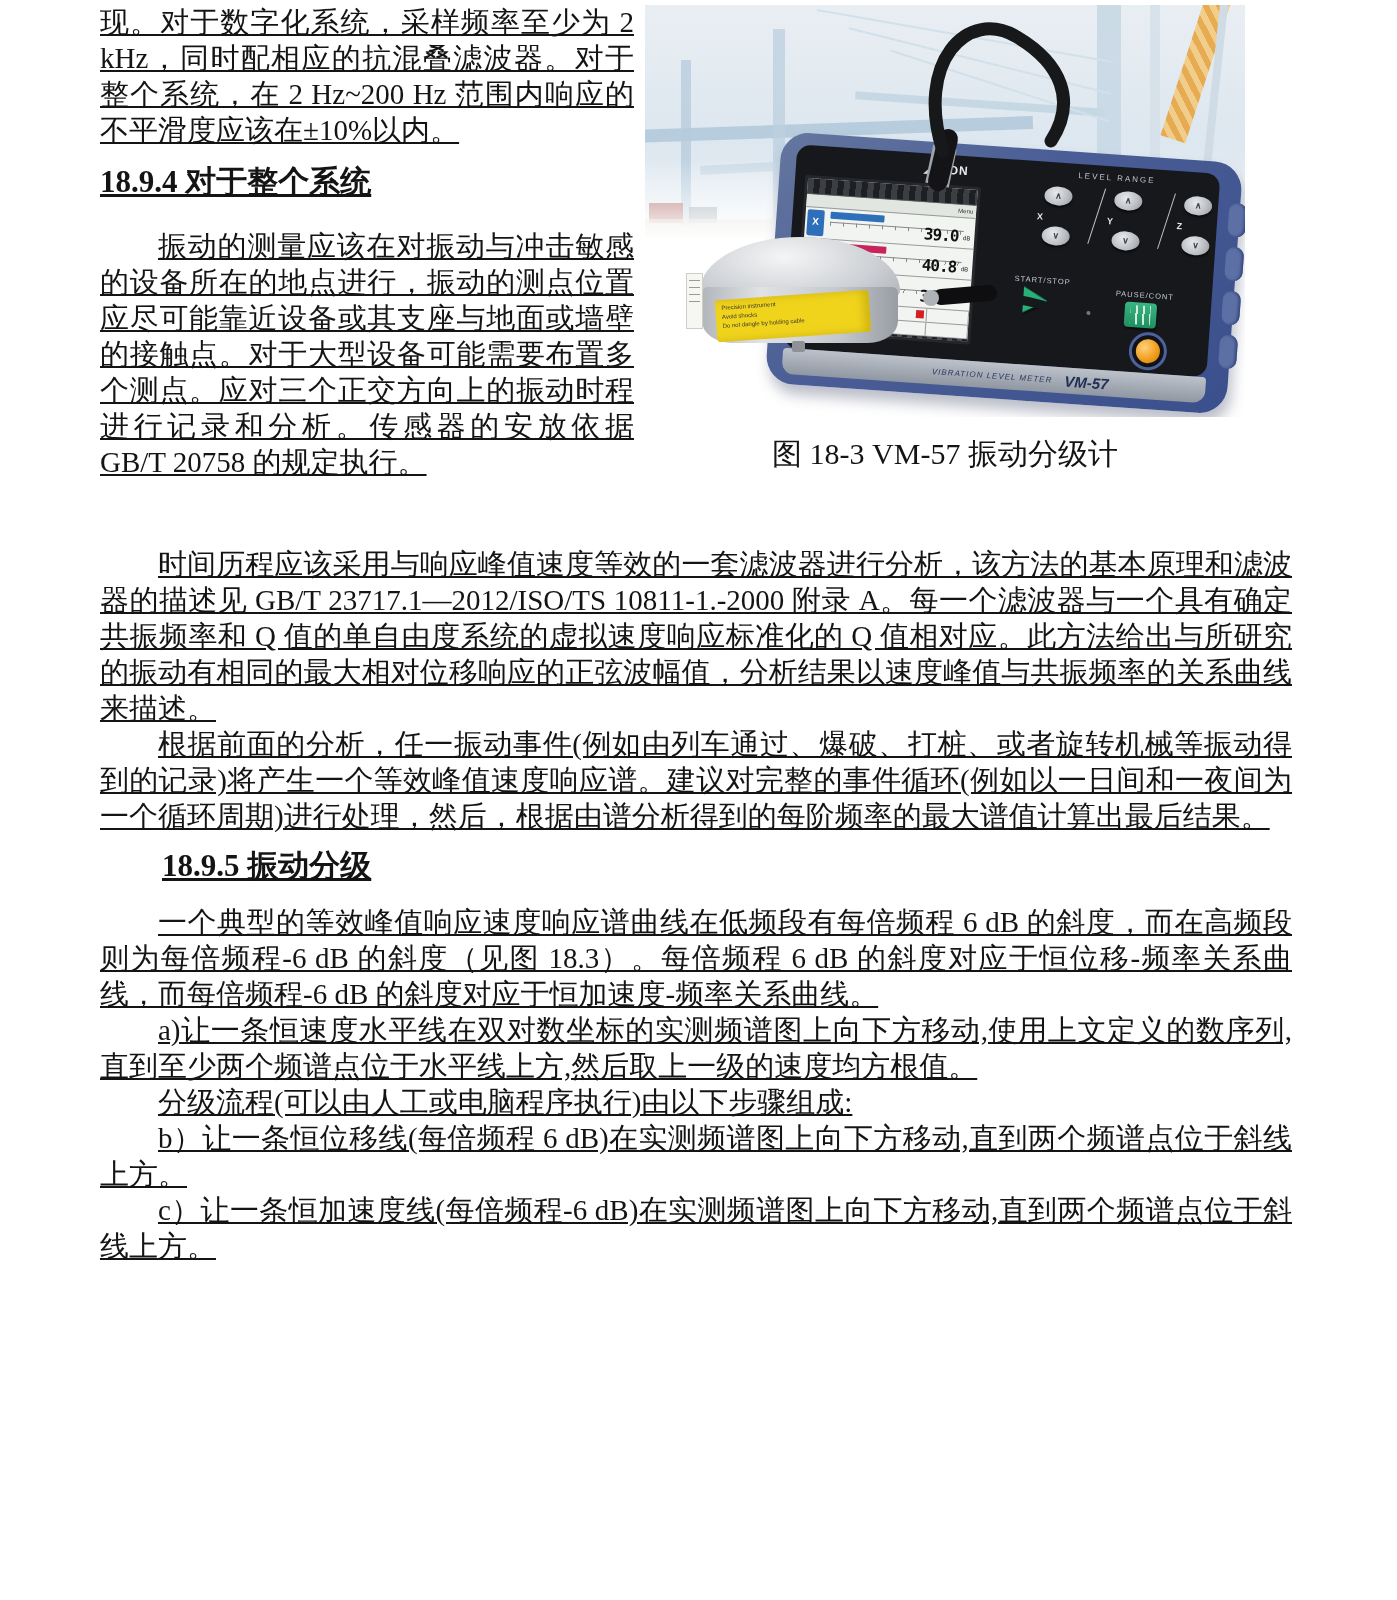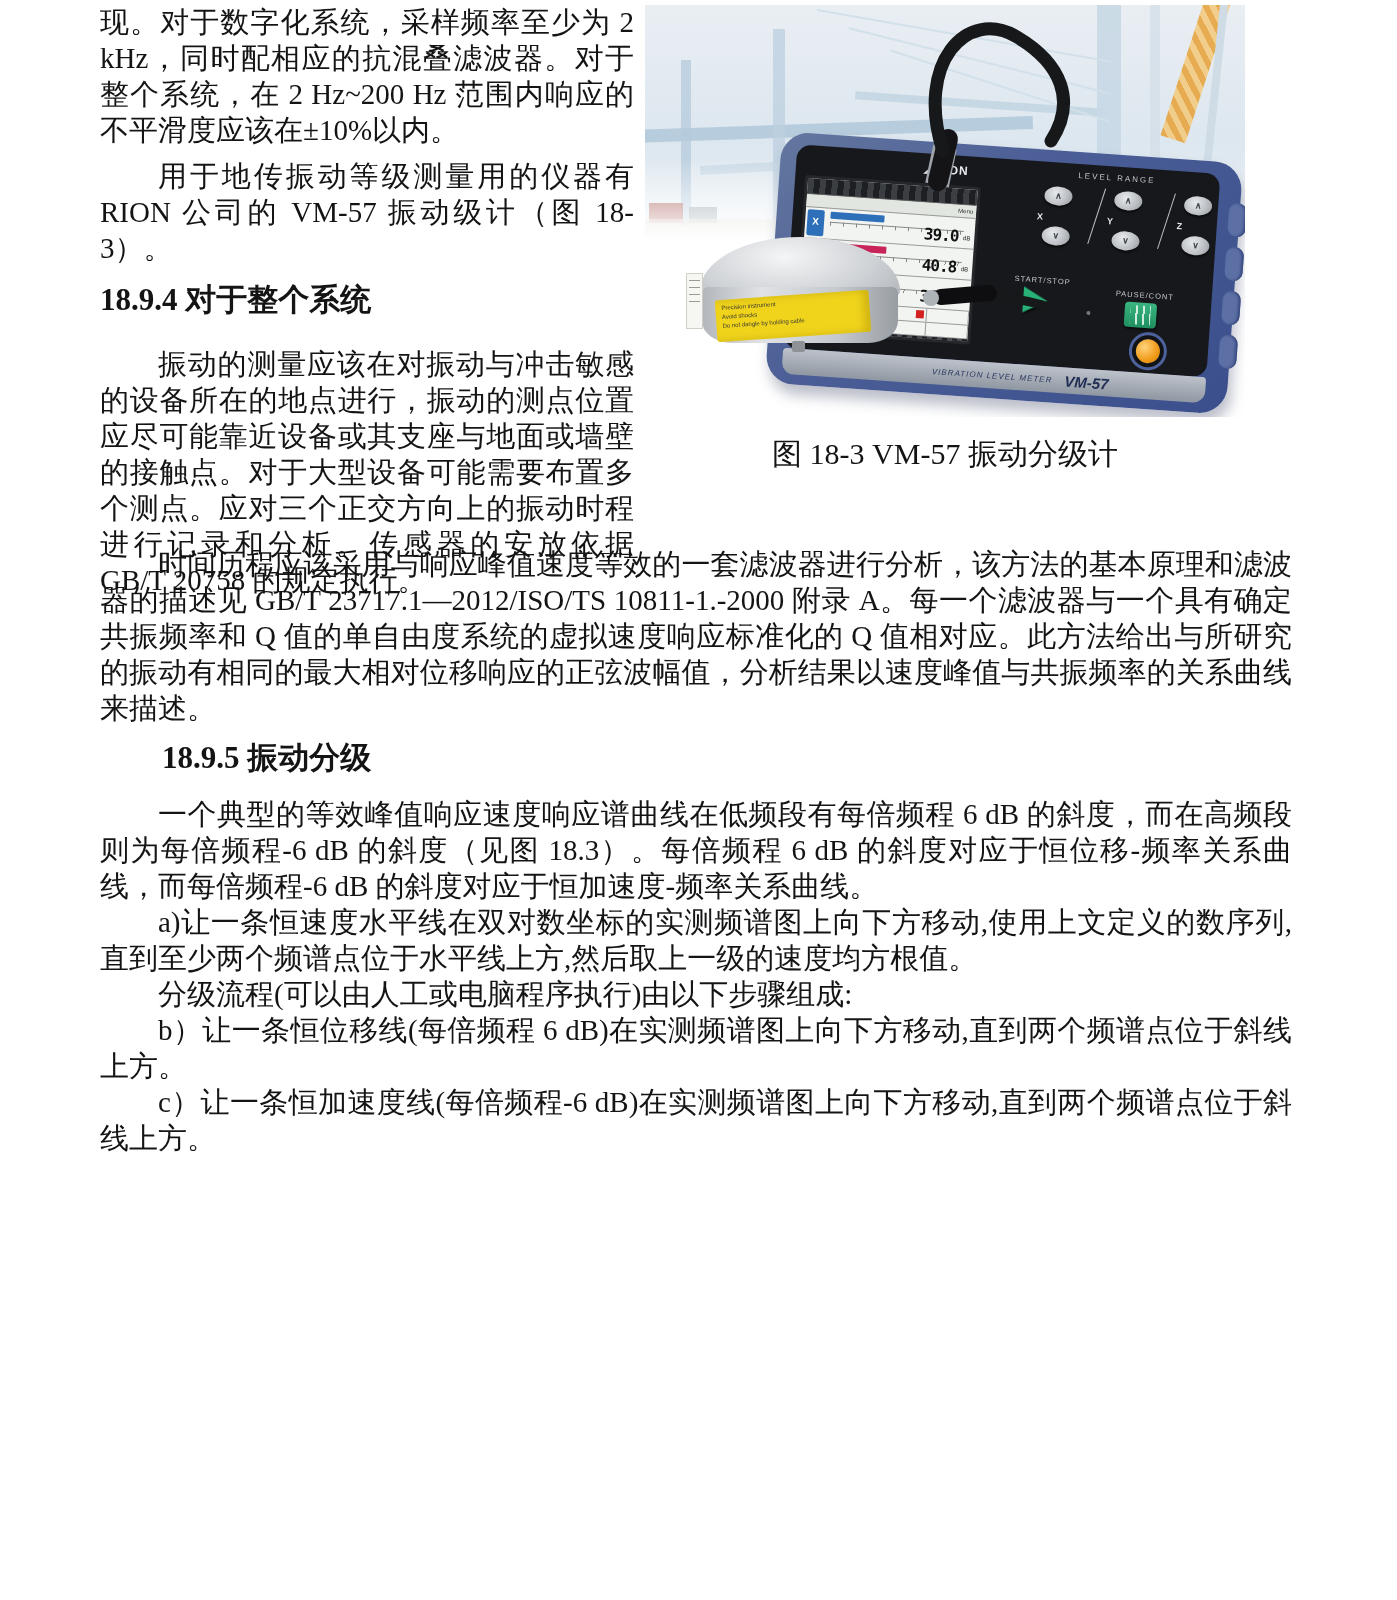--- a/index.html
+++ b/index.html
@@ -1,21 +1,21 @@
 <!DOCTYPE html>
 <html><head>
 <meta charset="utf-8">
 <style>
   html,body{margin:0;padding:0;}
   body{
     width:1397px;height:1600px;position:relative;background:#ffffff;
     font-family:"Liberation Serif","DejaVu Serif",serif;color:#141414;
     overflow:hidden;
   }
-  p{margin:0;text-align:justify;}
+  p{margin:0;text-align:justify;text-decoration:underline;}
   .leftcol{position:absolute;left:100px;top:4px;width:534px;font-size:29px;line-height:36px;}
   .leftcol .para{margin-top:10px;text-indent:2em;}
   .leftcol .first{margin-top:0;text-indent:0;}
   .h-sec{font-weight:bold;font-size:31px;margin:16px 0 28px 0;text-indent:0;text-align:left;}
   .fullwidth{position:absolute;left:100px;top:546px;width:1192px;font-size:29px;line-height:36px;}
   .fullwidth p{text-indent:2em;}
   .fullwidth .h-sec{margin:14px 0 20px 0;}
 
   
   .figure{position:absolute;left:645px;top:5px;width:600px;height:412px;overflow:hidden;}
@@ -120,21 +120,20 @@
   .sidelabel{position:absolute;left:-4px;top:36px;width:15px;height:54px;background:#f6f6f2;border:1px solid #cfcfc8;}
   .sidelabel i{display:block;height:1px;background:#9a9a92;margin:6px 2px 0 2px;}
   .stud{position:absolute;left:102px;top:104px;width:13px;height:11px;background:#8e9297;border-radius:2px;}
   .cables{position:absolute;inset:0;z-index:4;pointer-events:none;}
 </style>
 </head>
 <body>
 
 <div class="leftcol">
   <p class="para first">现。对于数字化系统，采样频率至少为 2 kHz，同时配相应的抗混叠滤波器。对于整个系统，在 2 Hz~200 Hz 范围内响应的不平滑度应该在±10%以内。</p>
-  <p class="para">用于地传振动等级测量用的仪器有 RION 公司的 VM-57 振动级计（图 18-3）。</p>
   <p class="h-sec">18.9.4 对于整个系统</p>
   <p class="para">振动的测量应该在对振动与冲击敏感的设备所在的地点进行，振动的测点位置应尽可能靠近设备或其支座与地面或墙壁的接触点。对于大型设备可能需要布置多个测点。应对三个正交方向上的振动时程进行记录和分析。传感器的安放依据 GB/T 20758 的规定执行。</p>
 </div>
 
 <div class="figure">
   <div class="photo">
     <div class="sky"></div>
     <div class="beam b1"></div>
     <div class="beam b2"></div>
     <div class="beam b3"></div>
@@ -260,20 +259,21 @@
       <div>Do not dangle by holding cable</div>
     </div>
     <div class="stud"></div>
   </div>
 </div>
 
 <div class="caption">图 18-3 VM-57 振动分级计</div>
 
 <div class="fullwidth">
   <p>时间历程应该采用与响应峰值速度等效的一套滤波器进行分析，该方法的基本原理和滤波器的描述见 GB/T 23717.1—2012/ISO/TS 10811-1.-2000 附录 A。每一个滤波器与一个具有确定共振频率和 Q 值的单自由度系统的虚拟速度响应标准化的 Q 值相对应。此方法给出与所研究的振动有相同的最大相对位移响应的正弦波幅值，分析结果以速度峰值与共振频率的关系曲线来描述。</p>
+  <p>根据前面的分析，任一振动事件(例如由列车通过、爆破、打桩、或者旋转机械等振动得到的记录)将产生一个等效峰值速度响应谱。建议对完整的事件循环(例如以一日间和一夜间为一个循环周期)进行处理，然后，根据由谱分析得到的每阶频率的最大谱值计算出最后结果。</p>
   <p class="h-sec">18.9.5 振动分级</p>
   <p>一个典型的等效峰值响应速度响应谱曲线在低频段有每倍频程 6 dB 的斜度，而在高频段则为每倍频程-6 dB 的斜度（见图 18.3）。每倍频程 6 dB 的斜度对应于恒位移-频率关系曲线，而每倍频程-6 dB 的斜度对应于恒加速度-频率关系曲线。</p>
   <p>a)让一条恒速度水平线在双对数坐标的实测频谱图上向下方移动,使用上文定义的数序列,直到至少两个频谱点位于水平线上方,然后取上一级的速度均方根值。</p>
   <p>分级流程(可以由人工或电脑程序执行)由以下步骤组成:</p>
   <p>b）让一条恒位移线(每倍频程 6 dB)在实测频谱图上向下方移动,直到两个频谱点位于斜线上方。</p>
   <p>c）让一条恒加速度线(每倍频程-6 dB)在实测频谱图上向下方移动,直到两个频谱点位于斜线上方。</p>
 
 </div>
 
 </body></html>

